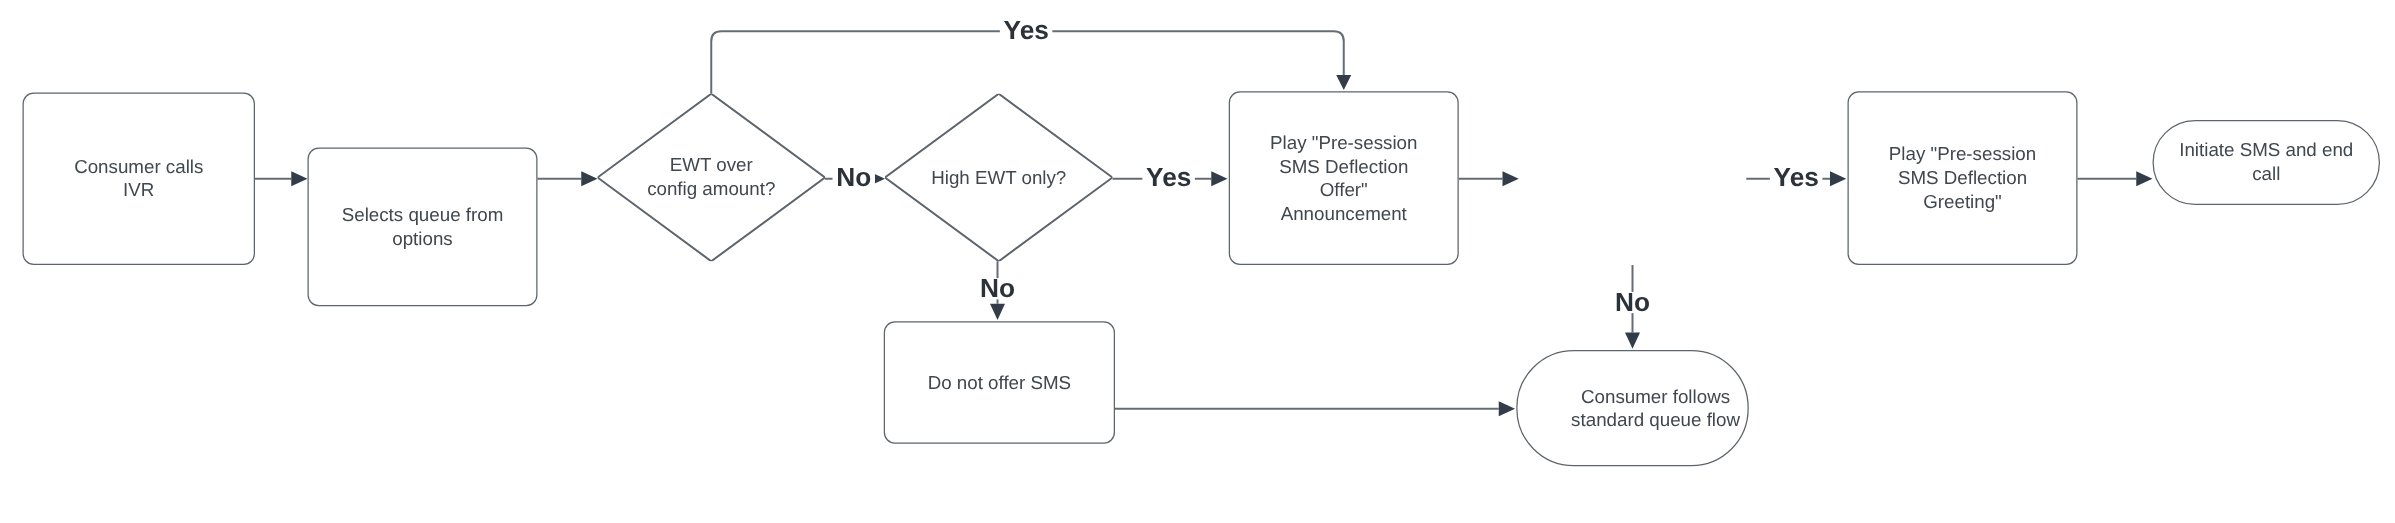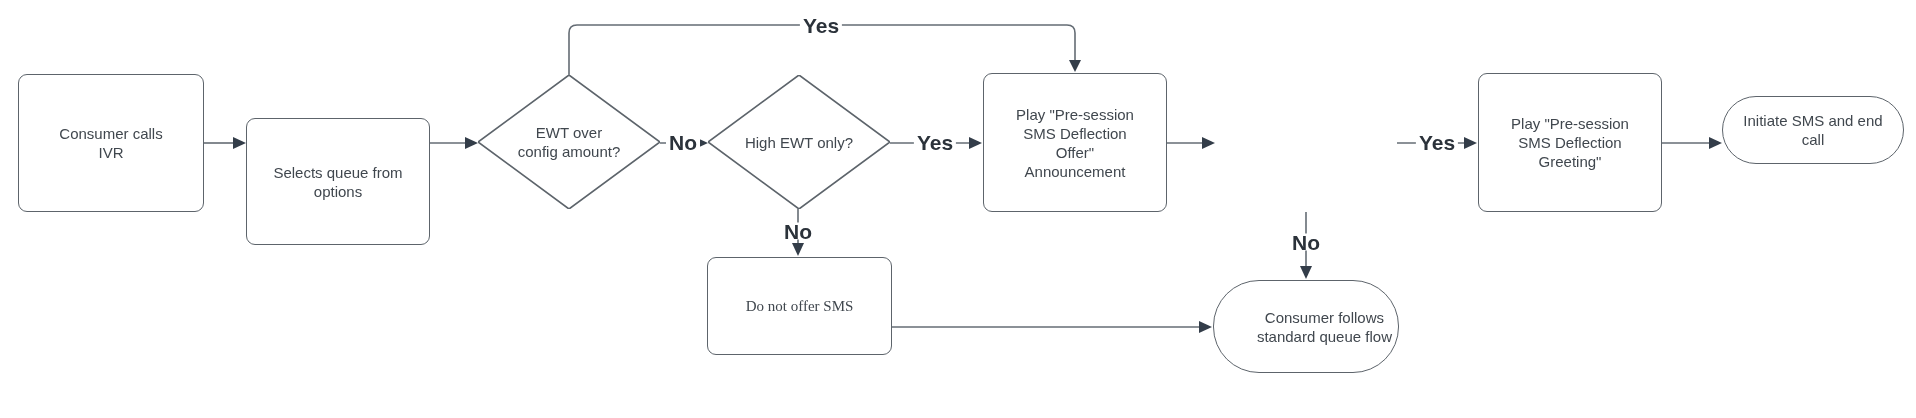--- a/index.html
+++ b/index.html
@@ -185,21 +185,21 @@
     <span class="node-label">Play "Pre-session
 SMS Deflection
 Greeting"</span>
   </div>
 
   <div class="node terminator" style="left:1722px; top:96px; width:182px; height:68px;">
     <span class="node-label">Initiate SMS and end
 call</span>
   </div>
 
-  <div class="node process" style="left:707px; top:257px; width:185px; height:98px;font-family:Liberation Serif, serif;">
+  <div class="node process" style="left:707px; top:257px; width:185px; height:98px;">
     <span class="node-label">Do not offer SMS</span>
   </div>
 
   <div class="node terminator" style="left:1213px; top:280px; width:186px; height:93px;justify-content:flex-end;">
     <span class="node-label">Consumer follows
 standard queue flow</span>
   </div>
 
   <div class="edge-label" style="left:821px; top:25px;">Yes</div>
   <div class="edge-label" style="left:683px; top:142px;">No</div>

